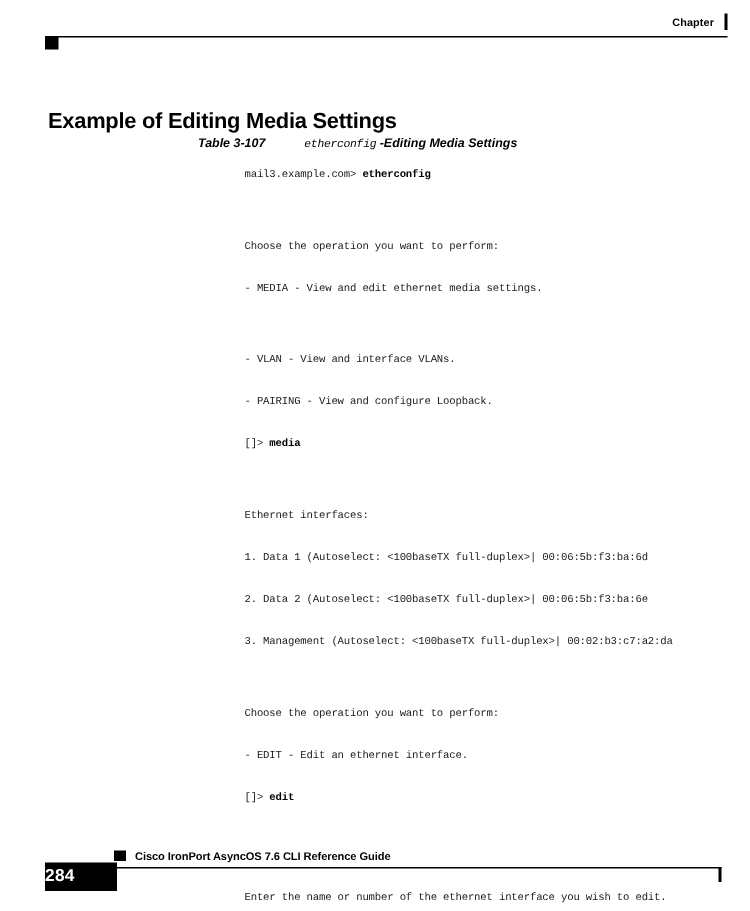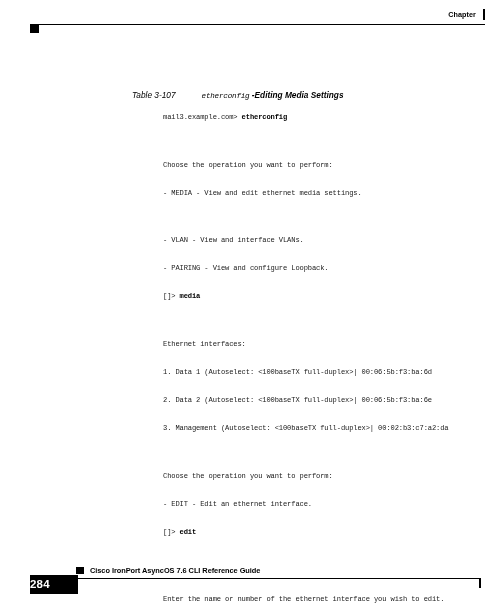--- a/index.html
+++ b/index.html
@@ -81,21 +81,21 @@
   
   .table-caption {
     position: absolute;
     left: 132px;
     top: 90px;
     font-size: 8.3px;
     line-height: 11px;
     white-space: nowrap;
   }
   .caption-number {
-    font-weight: normal;
+    font-weight: bold;
     font-style: italic;
   }
   .caption-gap {
     display: inline-block;
     width: 26px;
   }
   .caption-code {
     font-family: "Liberation Mono", monospace;
     font-size: 7.6px;
     font-style: italic;
@@ -199,20 +199,21 @@
 
 <div class="page">
 
   <div class="header">
     <div class="header-label">Chapter</div>
     <div class="header-tick"></div>
     <div class="header-rule"></div>
     <div class="header-square"></div>
   </div>
 
+  <h1 class="section-heading">Example of Editing Media Settings</h1>
 
   <div class="table-caption">
     <span class="caption-number">Table 3-107</span><span class="caption-gap"></span><span class="caption-code">etherconfig</span> <span class="caption-title">-Editing Media Settings</span>
   </div>
 
   <div class="cli" id="cli-block">
       <div class="cli-line">mail3.example.com&gt; <b>etherconfig</b></div>
       <div class="cli-line blank"></div>
       <div class="cli-line blank"></div>
       <div class="cli-line">Choose the operation you want to perform:</div>

